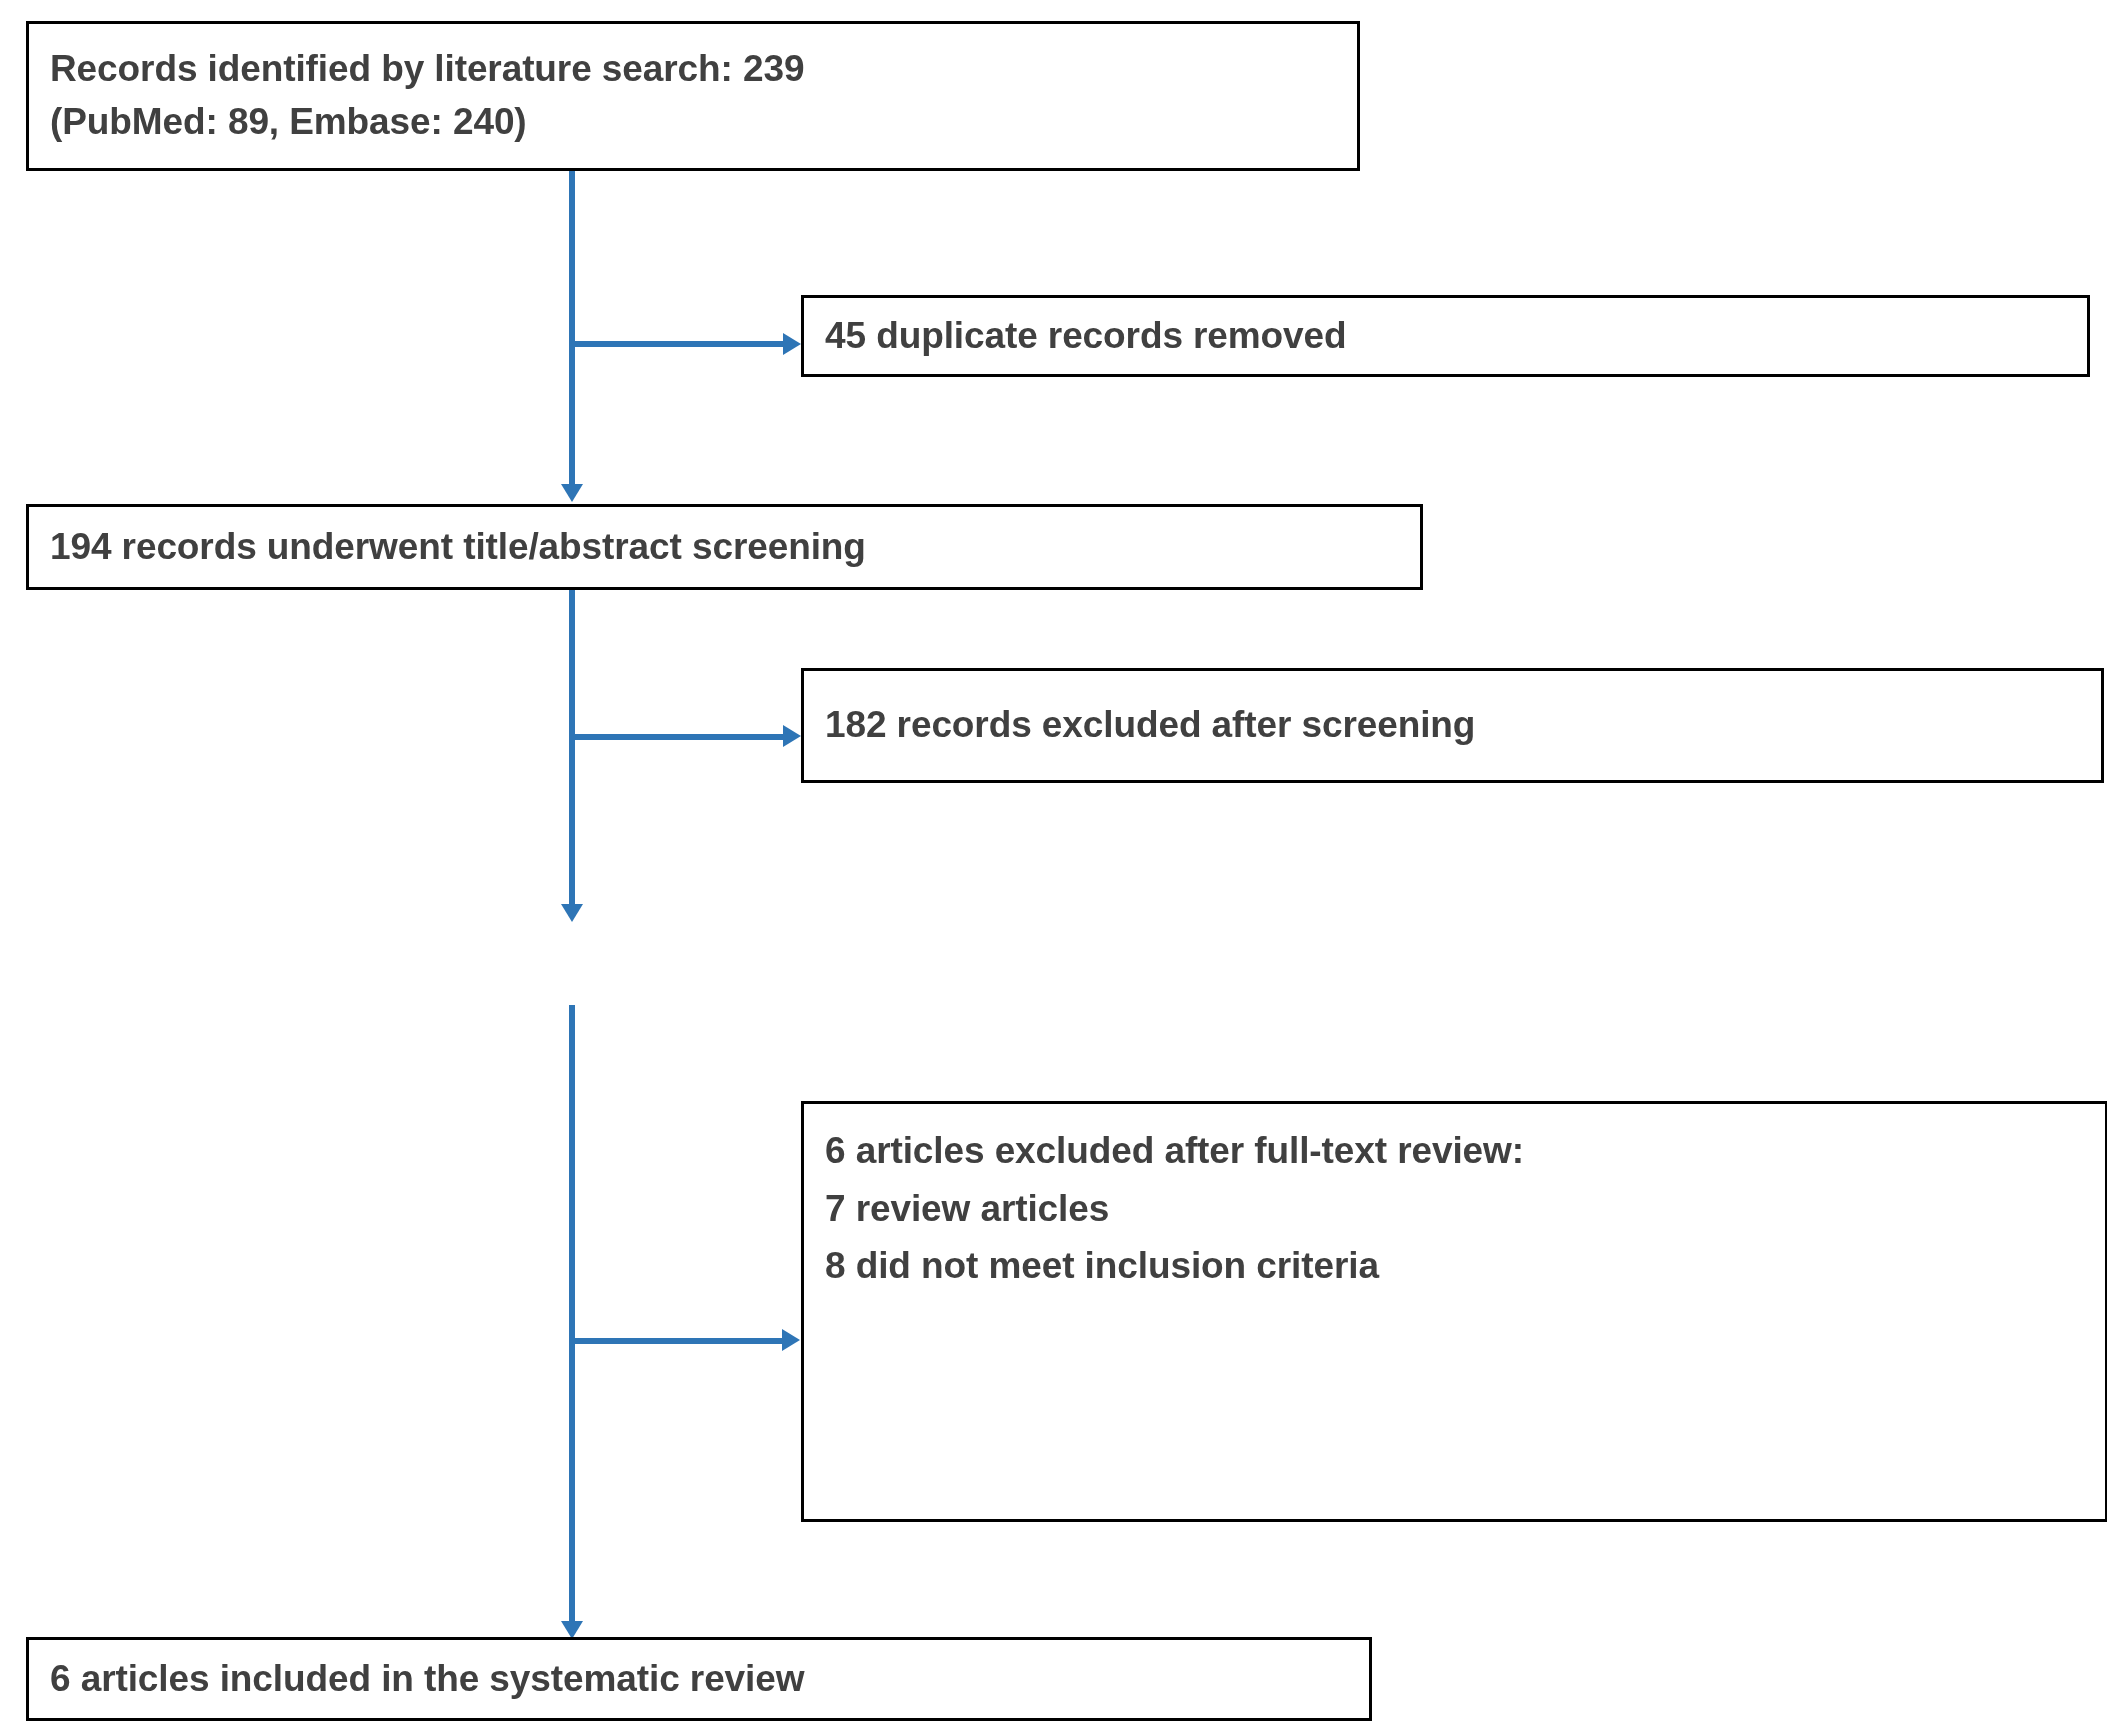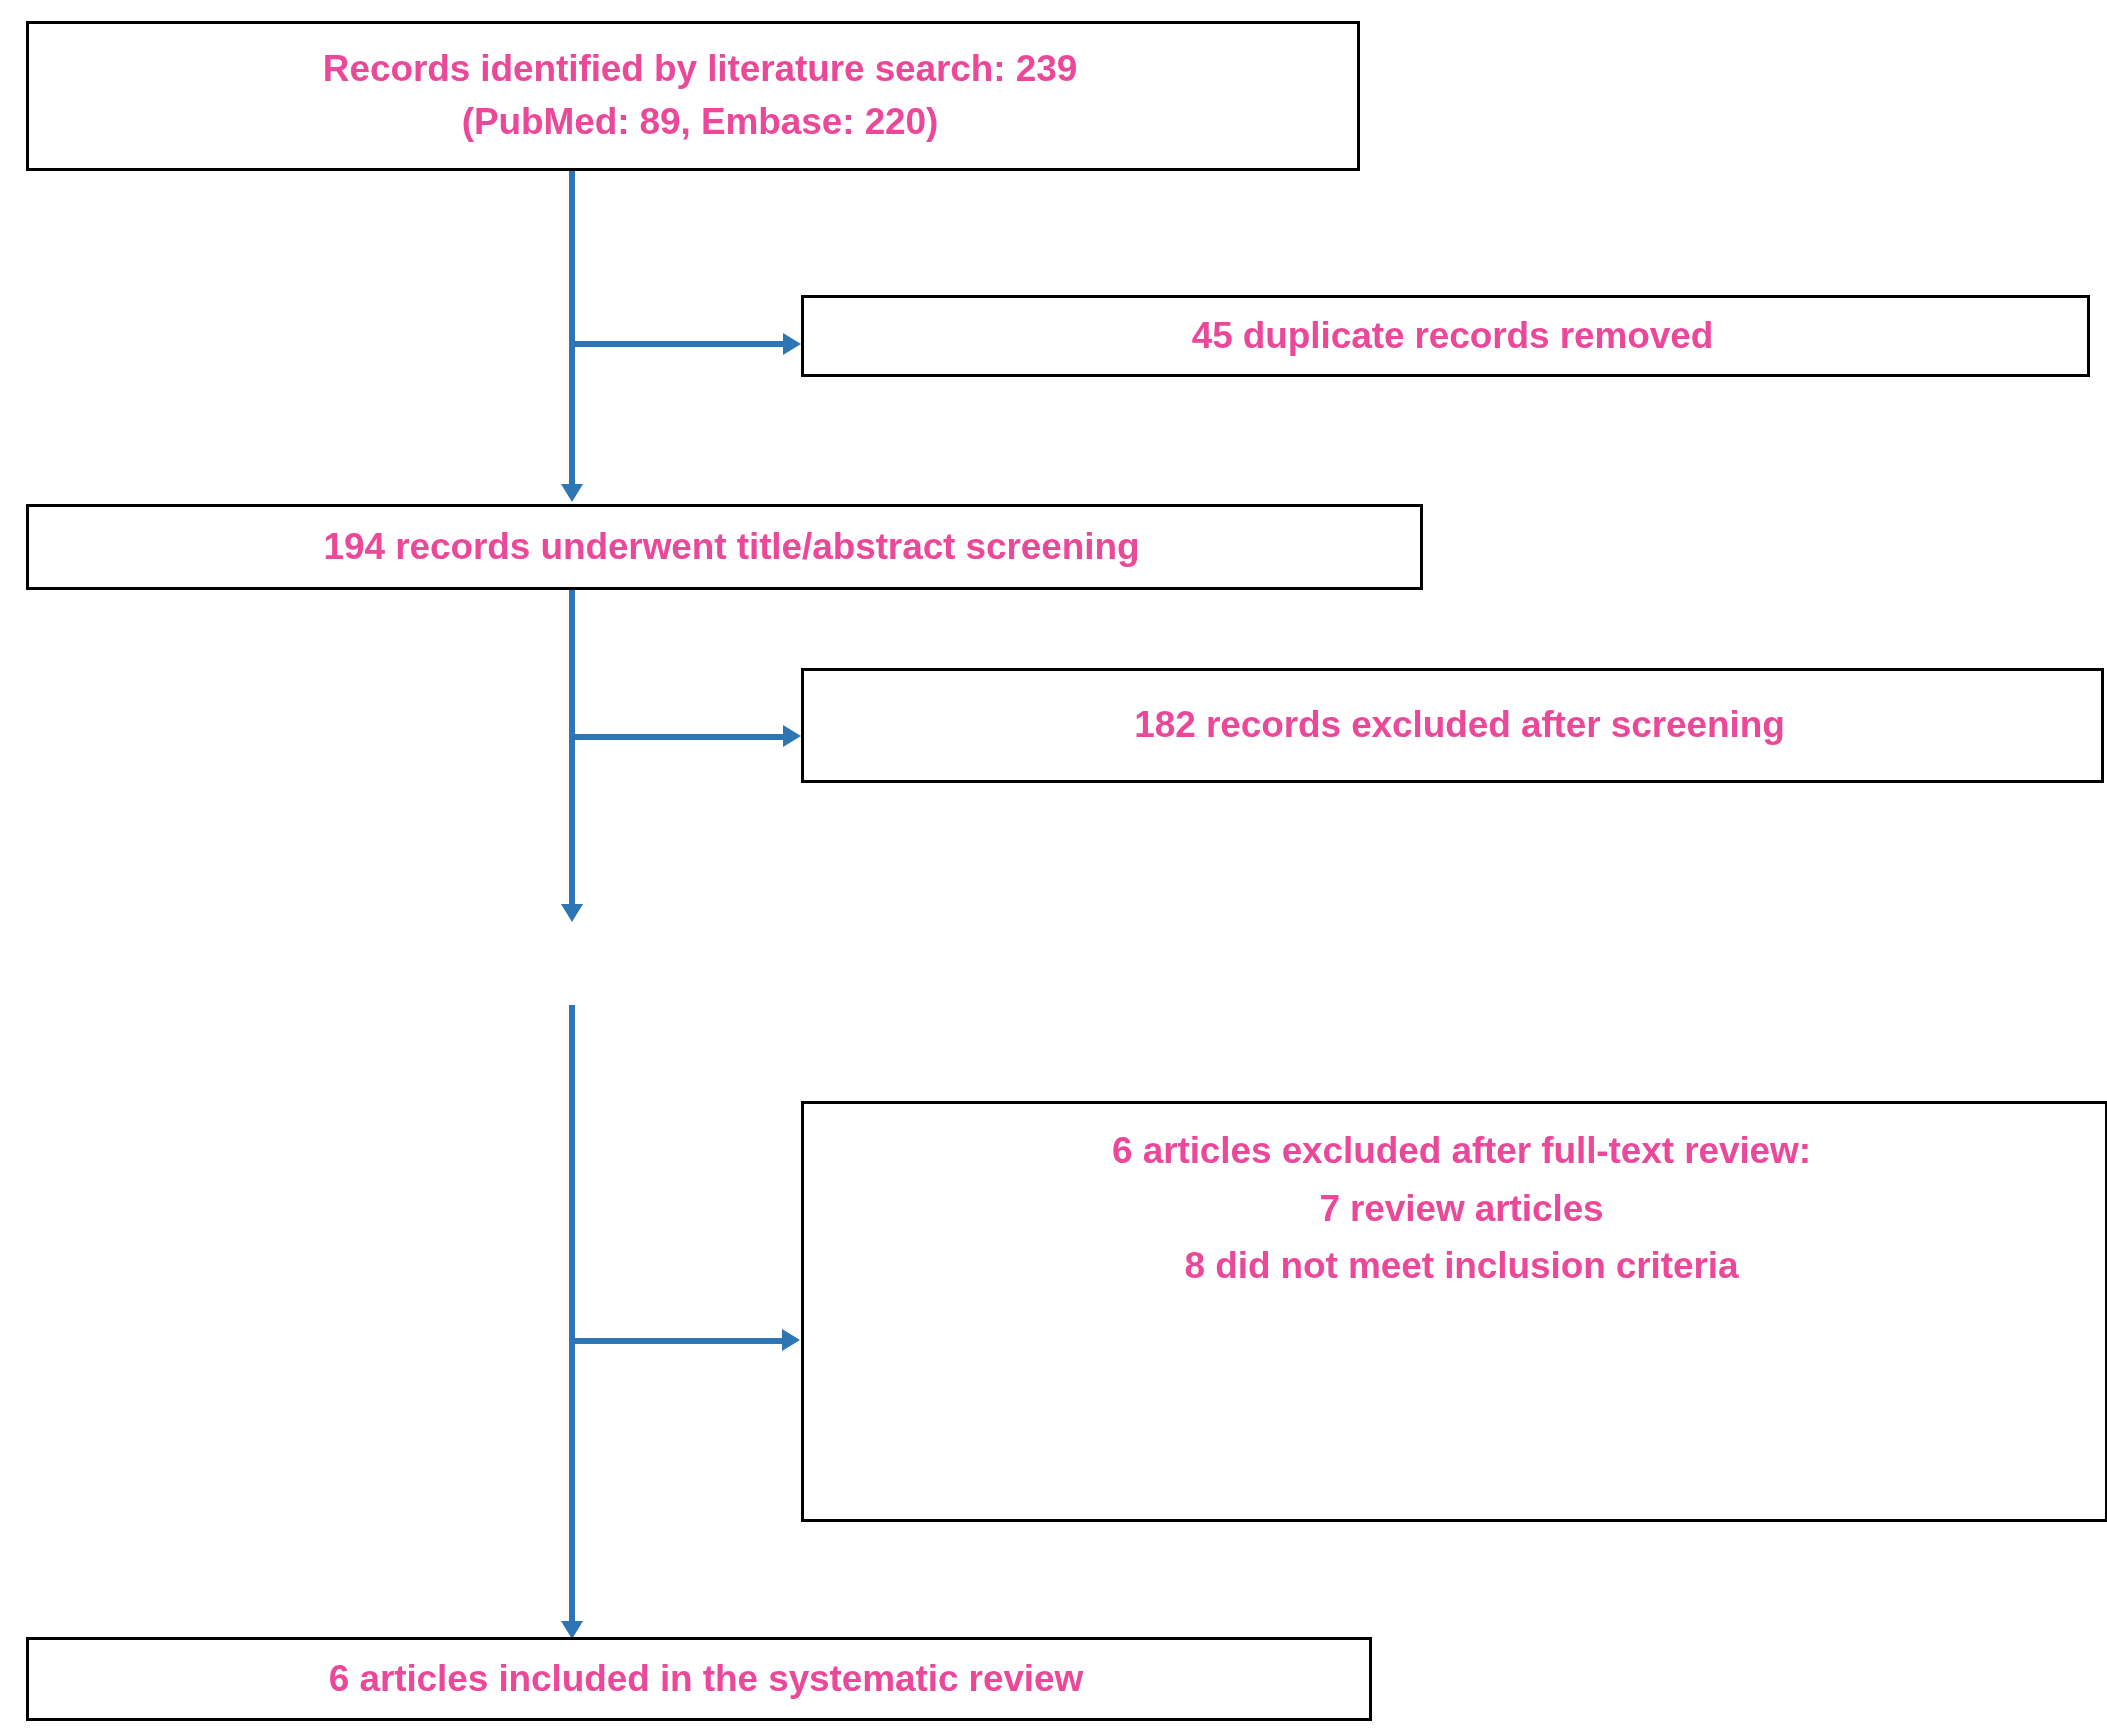--- a/index.html
+++ b/index.html
@@ -20,26 +20,25 @@
     box-sizing: border-box;
     background: #ffffff;
     border: 3.8px solid #000000;
     display: flex;
     flex-direction: column;
     justify-content: center;
   }
   .node .line {
     font-size: 37px;
     font-weight: bold;
-    color: #ec4899;
+    color: #404040;
     line-height: 1.30;
     letter-spacing: -0.1px;
     white-space: nowrap;
-    padding-left: 14px;
-    text-align: center;
+    padding-left: 21px;
   }
   .node.multi .line { line-height: 1.42; }
   .node.exclusion-full {
     justify-content: flex-start;
     padding-top: 18.4px;
   }
   .node.exclusion-full .line { line-height: 1.55; }
 
   
   .conn {
@@ -84,21 +83,21 @@
   <div class="arrow-right" style="left:783px; top:725px;"></div>
 
   <div class="conn vline" style="left:569px; top:1005px; width:6px; height:618px;"></div>
   <div class="arrow-down" style="left:561px; top:1621px;"></div>
 
   <div class="conn hline" style="left:573px; top:1338px; width:211px; height:6px;"></div>
   <div class="arrow-right" style="left:782px; top:1329px;"></div>
 
   <div class="node multi" style="left:26px; top:20.6px; width:1334px; height:150px;">
     <div class="line">Records identified by literature search: 239</div>
-    <div class="line">(PubMed: 89, Embase: 220)</div>
+    <div class="line">(PubMed: 89, Embase: 240)</div>
   </div>
 
   <div class="node" style="left:801px; top:295px; width:1289px; height:82px;">
     <div class="line">45 duplicate records removed</div>
   </div>
 
   <div class="node" style="left:26px; top:504px; width:1397px; height:86px;">
     <div class="line">194 records underwent title/abstract screening</div>
   </div>
 

